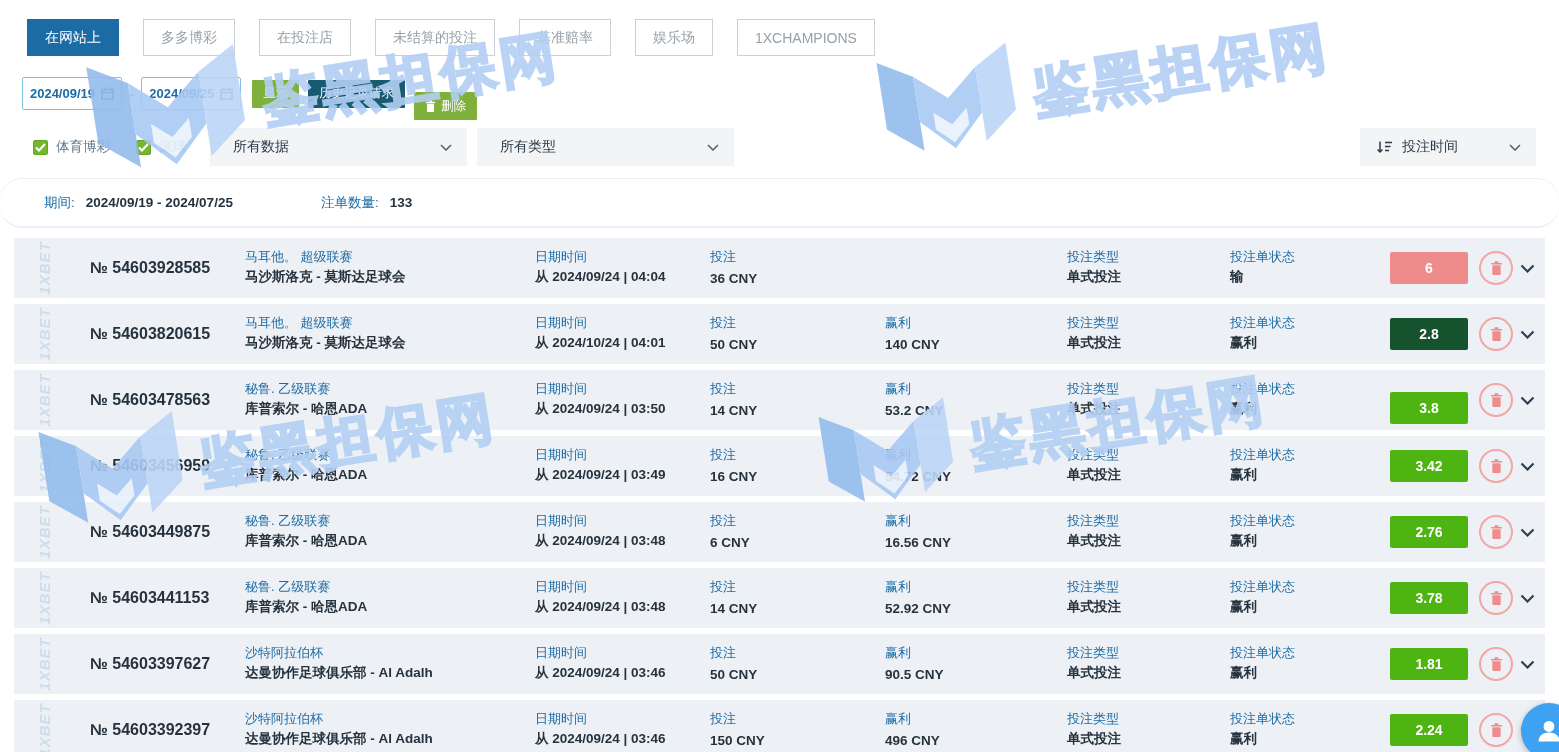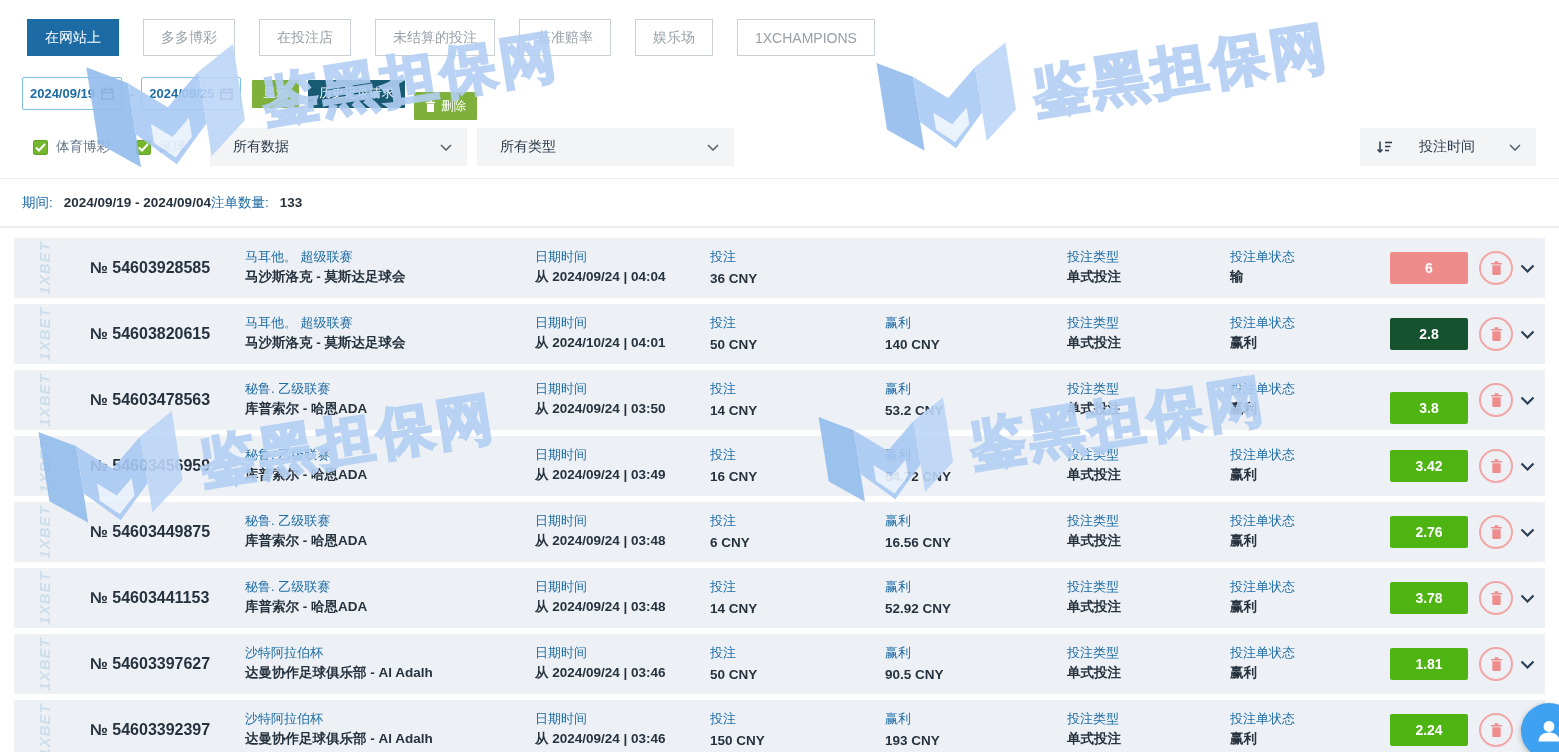--- a/index.html
+++ b/index.html
@@ -34,30 +34,30 @@
     align-items:center; }
   .cbox { width:15px; height:15px; background:#74b72c; border:1px solid #65a325;
     border-radius:2px; display:flex; align-items:center; justify-content:center;
     cursor:pointer; }
   .cb-label { margin-left:8px; font-size:13.5px; color:#62768a; cursor:pointer; }
   .cb-gap { width:26px; }
   .dropdown { position:absolute; top:0; height:38px; background:#f3f4f6;
     display:flex; align-items:center; font-size:14px; color:#2b3a4a; cursor:pointer; }
   .dd-data { left:210px; width:257px; padding-left:23px; }
   .dd-type { left:477px; width:257px; padding-left:23px; }
-  .dd-sort { left:1360px; width:176px; padding-left:16px; gap:26px; }
+  .dd-sort { left:1360px; width:176px; padding-left:16px; gap:9px; }
   .dd-chev { position:absolute; right:15px; top:16px; }
 
   
   .summary { position:absolute; top:178px; left:0; width:100%; height:50px;
     background:#fff; border-top:1px solid #e7eef5; border-bottom:2px solid #e9eff5;
-    display:flex; align-items:center; padding-left:22px; }
+    display:flex; align-items:center; padding-left:44px;border-radius:22px; }
   .sum-label { color:#1d6ba5; font-size:13.5px; }
   .sum-value { color:#26323e; font-size:13.5px; font-weight:700; margin-left:11px; }
-  .sum-count-label { }
+  .sum-count-label { margin-left:88px; }
 
   
   .bet-list { position:absolute; top:238px; left:14px; width:1531px; }
   .row { height:60px; margin-bottom:6px; background:#edf1f5; display:grid;
     grid-template-columns:60px 160px 290px 175px 175px 180px 165px 158px 95px 48px 25px; }
   .c { position:relative; }
   .brandtxt { position:absolute; left:50%; top:50%;
     transform:translate(-50%,-50%) rotate(-90deg); font-style:italic; font-weight:700;
     font-size:15px; letter-spacing:1px; color:#ccddeb; white-space:nowrap; }
   .c.num { display:flex; align-items:center; padding-left:16px;
@@ -196,21 +196,21 @@
     </svg>
     <span>投注时间</span>
     <svg class="dd-chev" width="12" height="7" viewBox="0 0 12 7" fill="none" stroke="#55646f" stroke-width="1.6">
         <polyline points="1,1 6,6 11,1"></polyline>
       </svg>
   </div>
 </div>
 
 <div class="summary">
   <span class="sum-label">期间:</span>
-  <span class="sum-value">2024/09/19 - 2024/09/04</span>
+  <span class="sum-value">2024/09/19 - 2024/07/25</span>
   <span class="sum-label sum-count-label">注单数量:</span>
   <span class="sum-value">133</span>
 </div>
 
 <div class="bet-list">
     <div class="row">
     <div class="c brand">
       <span class="brandtxt">1XBET</span>
     </div>
     <div class="c num">
@@ -566,21 +566,21 @@
     <div class="c two">
       <span class="lbl">日期时间</span>
       <span class="val">从 2024/09/24 | 03:46</span>
     </div>
     <div class="c two">
       <span class="lbl">投注</span>
       <span class="val">150 CNY</span>
     </div>
     <div class="c two">
       <span class="lbl">赢利</span>
-      <span class="val">193 CNY</span>
+      <span class="val">496 CNY</span>
     </div>
     <div class="c two type-col">
       <span class="lbl">投注类型</span>
       <span class="val">单式投注</span>
     </div>
     <div class="c two">
       <span class="lbl">投注单状态</span>
       <span class="val">赢利</span>
     </div>
     <div class="c badgec">

